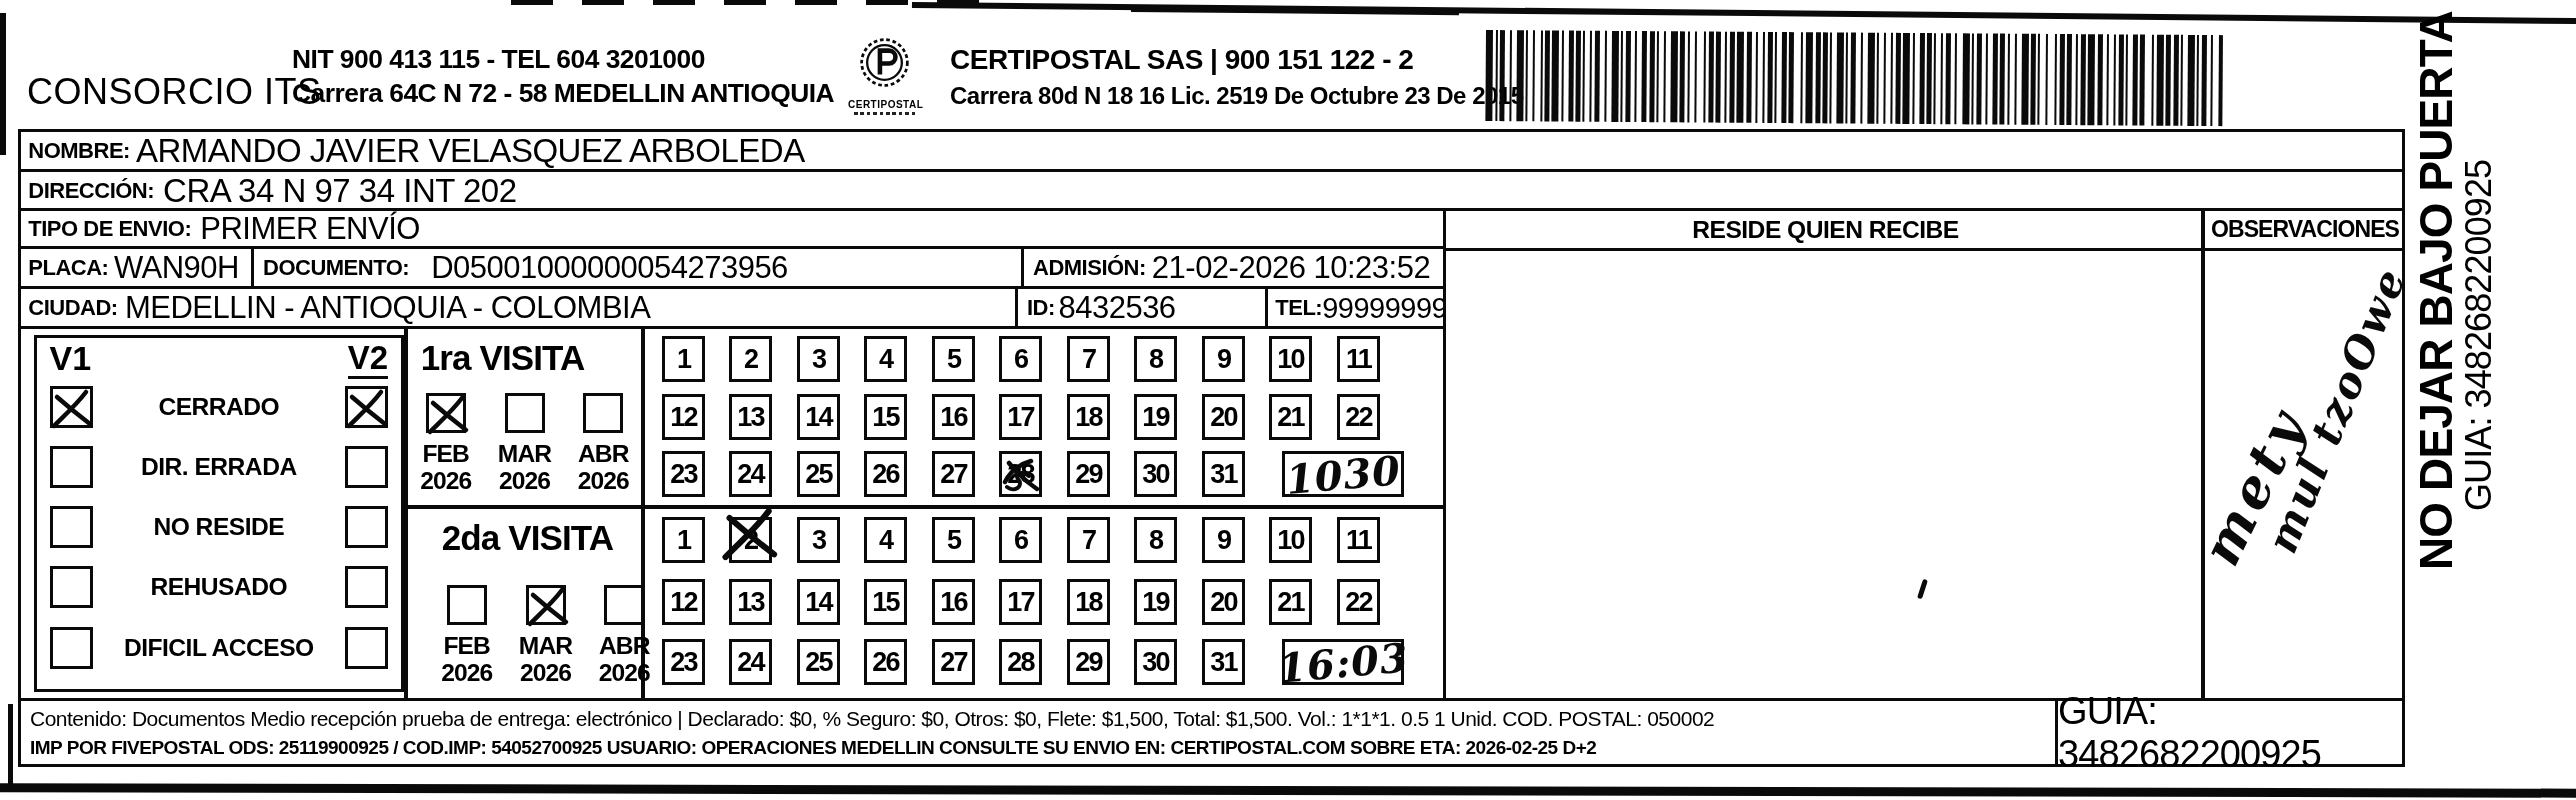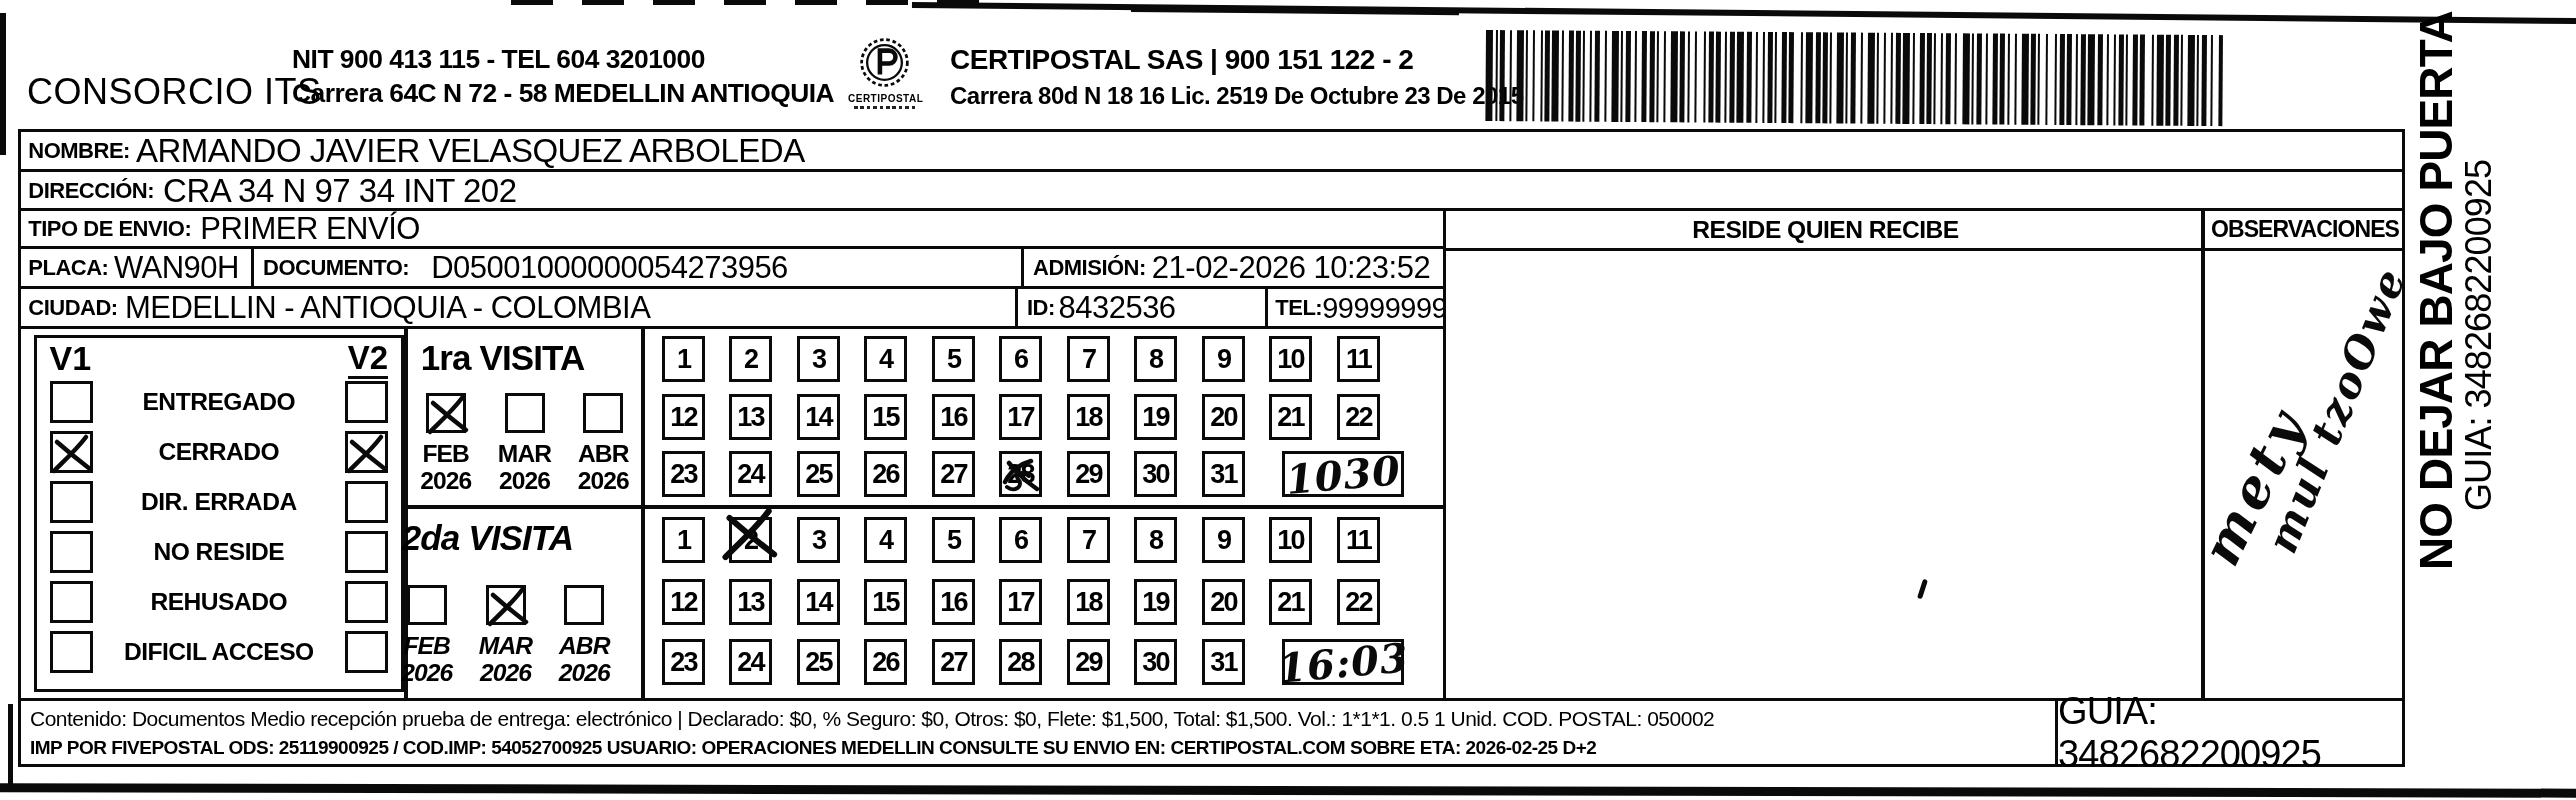--- a/index.html
+++ b/index.html
@@ -52,21 +52,21 @@
 <div class="abs" style="left:27px; top:71px; font-size:36px; letter-spacing:0.5px;">CONSORCIO ITS</div>
 <div class="abs hdrline" style="left:292px; top:44px;">NIT 900 413 115 - TEL 604 3201000</div>
 <div class="abs hdrline" style="left:292px; top:78px;">Carrera 64C N 72 - 58 MEDELLIN ANTIOQUIA</div>
 
 <div class="abs" style="left:848px; top:36px; width:73px; text-align:center;">
   <svg width="53" height="53" viewBox="0 0 58 58" style="display:block; margin:0 auto;">
     <circle cx="29" cy="29" r="25" fill="none" stroke="#0a0a0a" stroke-width="3" stroke-dasharray="4 3"></circle>
     <circle cx="29" cy="29" r="19" fill="none" stroke="#0a0a0a" stroke-width="2.5"></circle>
     <path d="M24 42 L24 16 L34 16 A7 7 0 0 1 34 30 L24 30" fill="none" stroke="#0a0a0a" stroke-width="5"></path>
   </svg>
-  <div style="font-weight:bold; font-size:10px; letter-spacing:0.5px; margin-top:4px;">CERTIPOSTAL</div>
+  <div style="font-weight:bold; font-size:10px; letter-spacing:0.5px; margin-top:10px;">CERTIPOSTAL</div>
   <div style="height:3.6px; margin:1.8px 5.5px 0; background:repeating-linear-gradient(90deg,#222 0 3.6px,transparent 3.6px 6.4px);"></div>
 </div>
 
 <div class="abs hdrline" style="left:950px; top:44px; font-size:28px;">CERTIPOSTAL SAS | 900 151 122 - 2</div>
 <div class="abs" style="left:950px; top:82px; font-weight:bold; font-size:24px; letter-spacing:-0.5px; white-space:nowrap;">Carrera 80d N 18 16  Lic. 2519 De Octubre 23 De 2015</div>
 
 <div class="abs" id="barcode" style="left:1486px; top:30px; width:740px; height:91px; transform:rotate(0.4deg); transform-origin:0 0;">
     <div style="position: absolute; top: 0px; bottom: 0px; background: rgb(10, 10, 10); left: 0px; width: 7.1px;"></div>
     <div style="position: absolute; top: 0px; bottom: 0px; background: rgb(10, 10, 10); left: 9.5px; width: 2.4px;"></div>
     <div style="position: absolute; top: 0px; bottom: 0px; background: rgb(10, 10, 10); left: 14.2px; width: 4.7px;"></div>
@@ -207,25 +207,20 @@
 
 <div class="abs" style="left:18px; top:326px; width:1429px; height:376px; border:3.6px solid #0a0a0a; background:#fff;">
 
   <div style="position:absolute; left:12.8px; top:5.5px; width:370px; height:357px; border:3.6px solid #0a0a0a; display:flex; flex-direction:column; padding:1.8px 12.8px 11px;">
     <div style="display:flex; justify-content:space-between; height:38px;">
       <span style="font-weight:bold; font-size:34px;">V1</span>
       <span style="font-weight:bold; font-size:33px; border-bottom:3.6px solid #0a0a0a; height:40px;">V2</span>
     </div>
     <div id="status-rows" style="display:flex; flex-direction:column; flex:1;">
         <div class="statusrow">
-          <div class="chk"></div>
-          <div class="statuslabel">ENTREGADO</div>
-          <div class="chk"></div>
-        </div>
-        <div class="statusrow">
           <div class="chk">
             <svg viewBox="0 0 44 44">
               <path d="M7 10 C 15 17, 27 27, 40 37" stroke="#0a0a0a" stroke-width="4.5" fill="none" stroke-linecap="round"></path>
               <path d="M36 5 C 27 17, 15 28, 4 39" stroke="#0a0a0a" stroke-width="4.5" fill="none" stroke-linecap="round"></path>
             </svg>
           </div>
           <div class="statuslabel">CERRADO</div>
           <div class="chk">
             <svg viewBox="0 0 44 44">
               <path d="M7 10 C 15 17, 27 27, 40 37" stroke="#0a0a0a" stroke-width="4.5" fill="none" stroke-linecap="round"></path>
@@ -278,21 +273,21 @@
           <div class="mname">MAR</div>
           <div class="myear">2026</div>
         </div>
         <div class="monthcol">
           <div class="chk" style="width: 40px; height: 40px;"></div>
           <div class="mname">ABR</div>
           <div class="myear">2026</div>
         </div>
       </div>
     </div>
-  <div id="visit-months-1" style="position:absolute; left:368px; top:180px; width:233px; height:196px;font-style:italic;">
+  <div id="visit-months-1" style="position:absolute; left:408px; top:180px; width:233px; height:196px;">
       <div class="vtitle" style="text-align: left; padding: 9px 0px 0px 12.8px;">2da VISITA</div>
       <div style="display: flex; justify-content: center; gap: 12.8px; margin-top: 27px;">
         <div class="monthcol">
           <div class="chk" style="width: 40px; height: 40px;"></div>
           <div class="mname">FEB</div>
           <div class="myear">2026</div>
         </div>
         <div class="monthcol">
           <div class="chk" style="width: 40px; height: 40px;">
             <svg viewBox="0 0 44 44">

